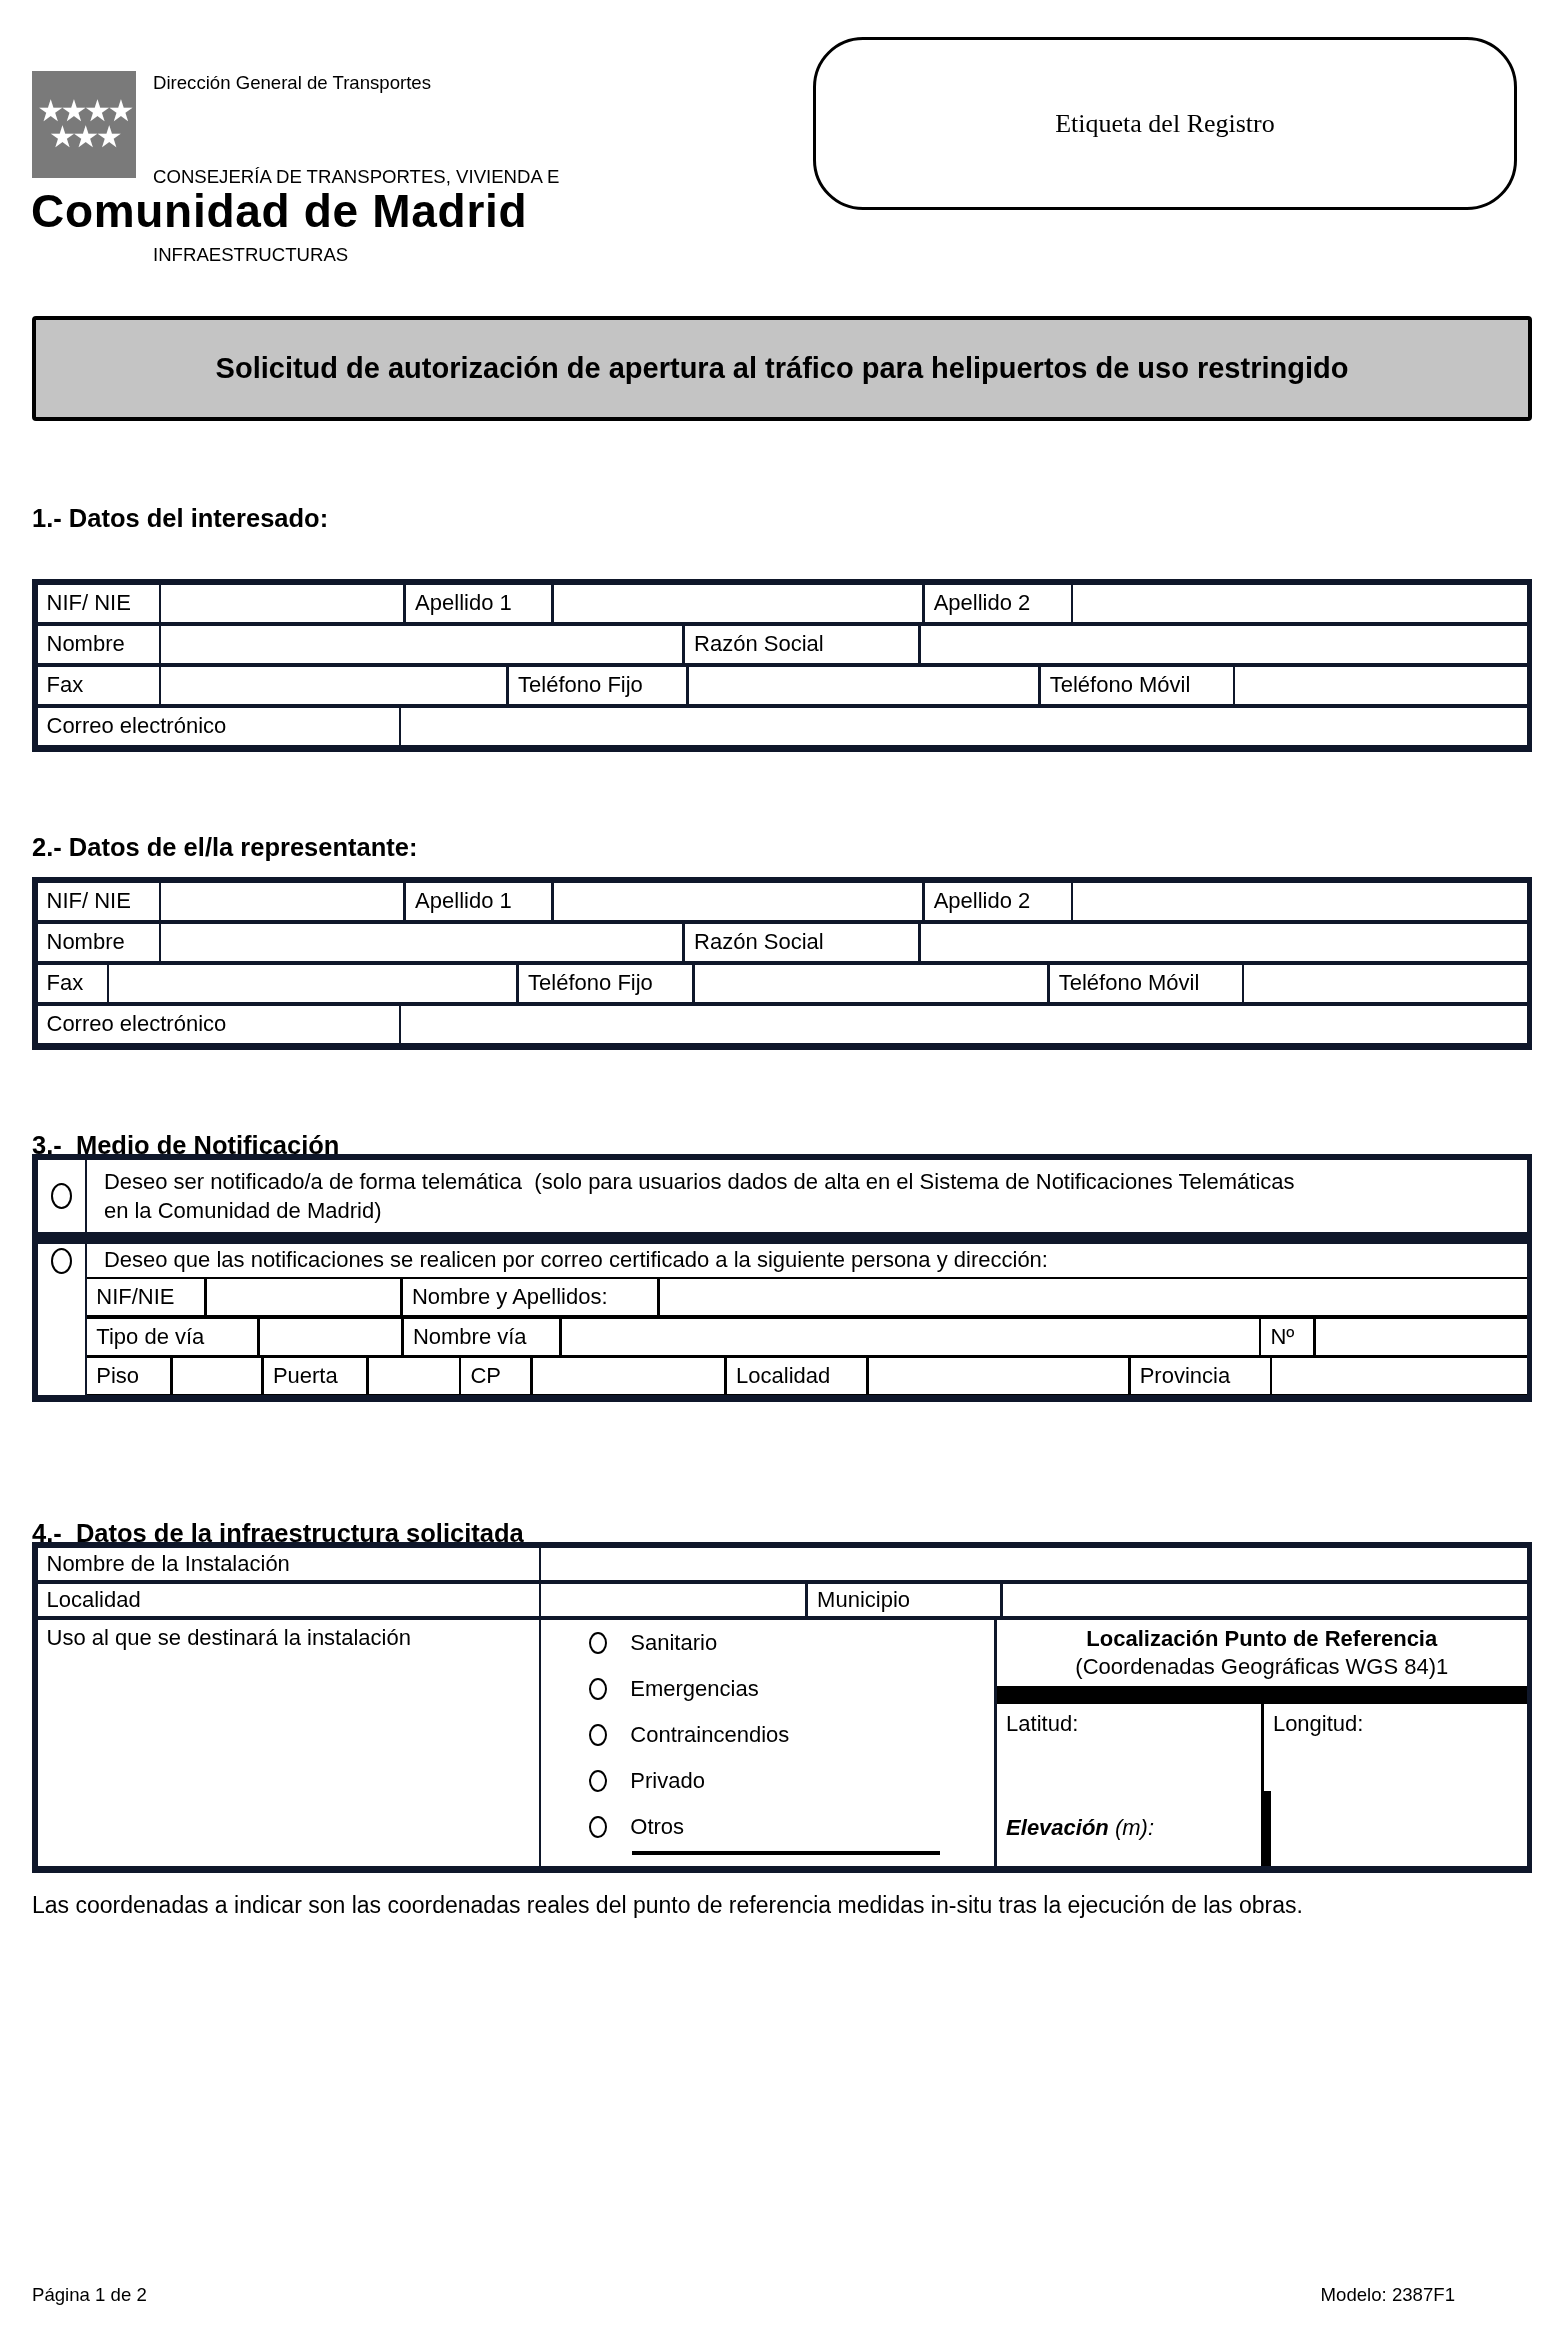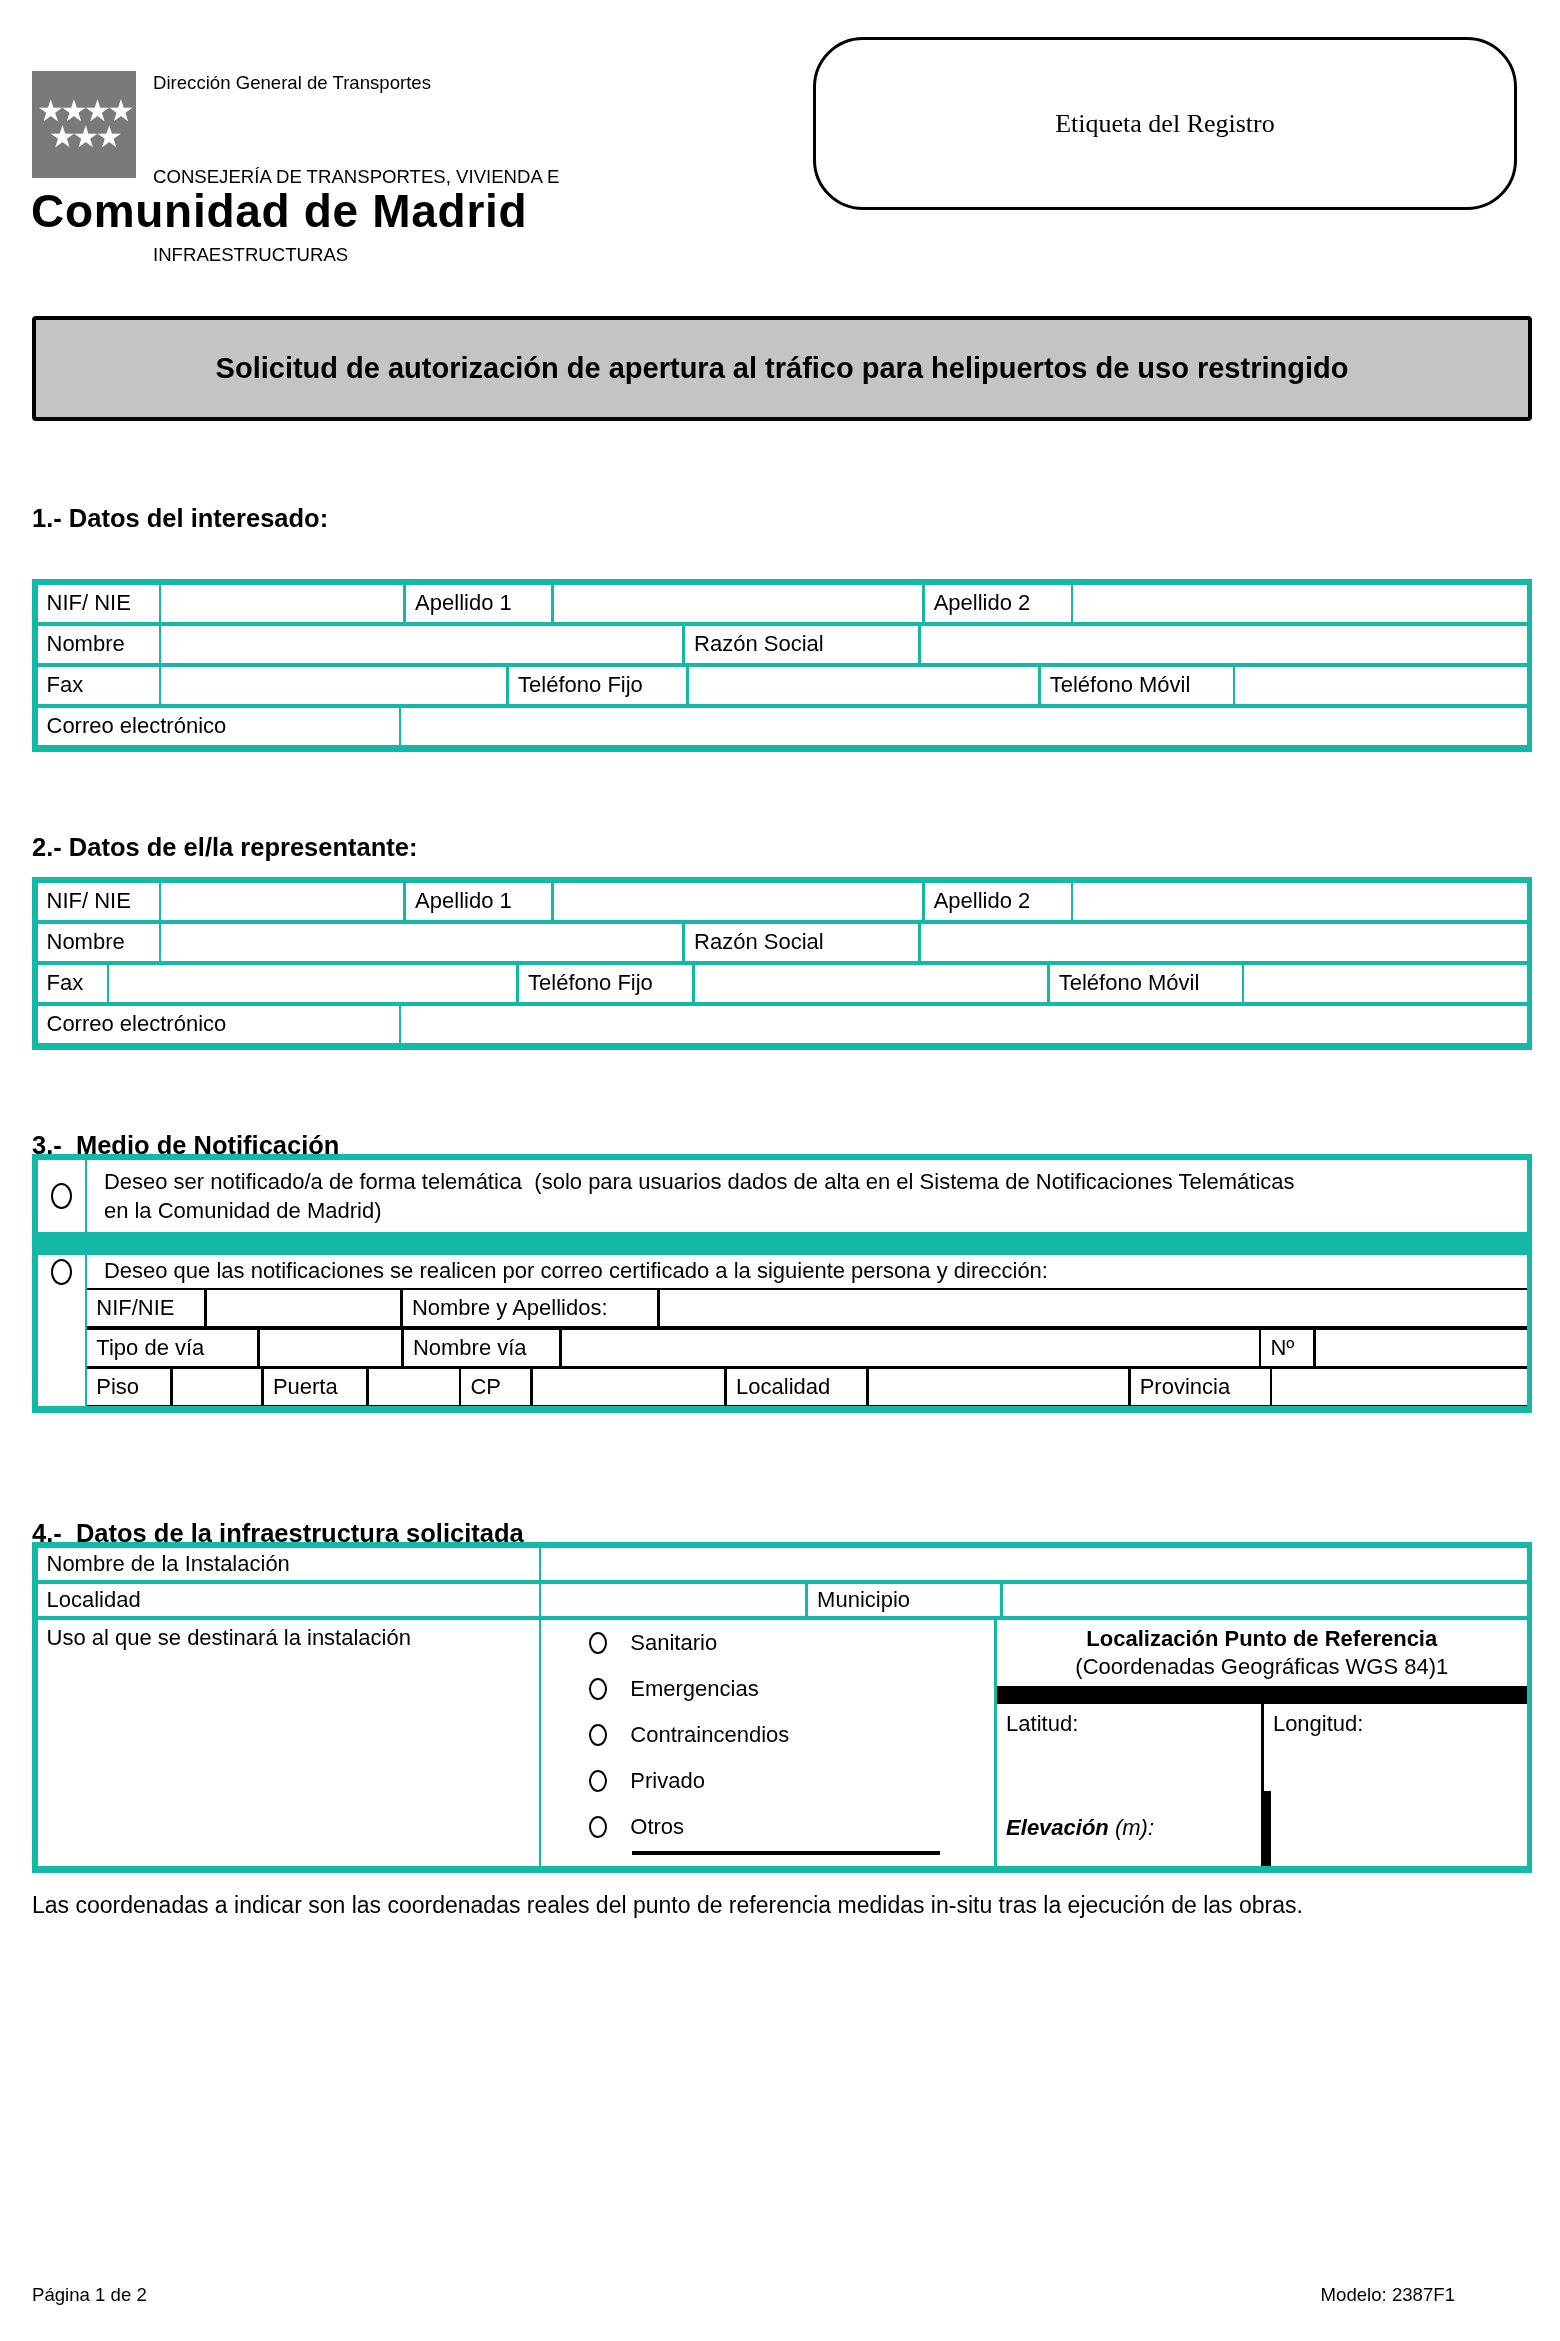--- a/index.html
+++ b/index.html
@@ -25,39 +25,39 @@
 
   
   .title-bar { left:32px; top:316px; width:1500px; height:105px; background:#c4c4c4;
     border:4.8px solid #000; border-radius:4px; display:flex; align-items:center; justify-content:center; }
   .title-text { font-size:29px; font-weight:bold; text-align:center; padding:0 21px; }
 
   
   .sec-h { position:absolute; left:32px; font-size:25.5px; font-weight:bold; white-space:pre-wrap; }
 
   
-  .tbl { position:absolute; left:32px; width:1500px; background:#14b8a6;
+  .tbl { position:absolute; left:32px; width:1500px; background:#0f172a;
          padding:5.5px 5.5px 7px 5.5px; display:flex; flex-direction:column;justify-content:space-between; }
   .row { display:flex; column-gap:2.8px; background:transparent; }
   .t12 .row { height:37px; }
   .t12 .row + .row { margin-top:4.1px; }
   .cell { background:#fff; display:flex; align-items:center; padding:0 9px;
           font-size:22px; white-space:pre-wrap; overflow:hidden; }
   .grow { flex:1 1 auto; }
 
   
   .radio { display:inline-block; width:21px; height:26px; border:2.8px solid #000;
            border-radius:50%; background:#fff; flex:none; }
   .radio.small { width:18px; height:22px; border-width:2.1px; }
 
   
   .t3row1 { height:72px; }
   .t3row1 .opt-cell { flex-direction:column; align-items:flex-start; justify-content:center;
                       line-height:29px; padding-left:16.6px; }
-  .t3row2 { margin-top:23px; height:151px; }
+  .t3row2 { margin-top:12px; height:151px; }
   .radio-col { width:47px; background:#fff; display:flex; justify-content:center;
                align-items:flex-start; padding-top:4.1px; flex:none; }
   .rc-center { align-items:center; padding-top:0; }
   .t3right { flex:1 1 auto; display:flex; flex-direction:column; background:#000; }
   .t3right .optline { height:33px; padding-left:16.6px; }
   .sub { height:36px; }
   .sub1 { margin-top:2.8px; }
   .sub2, .sub3 { margin-top:3.5px; }
 
   

